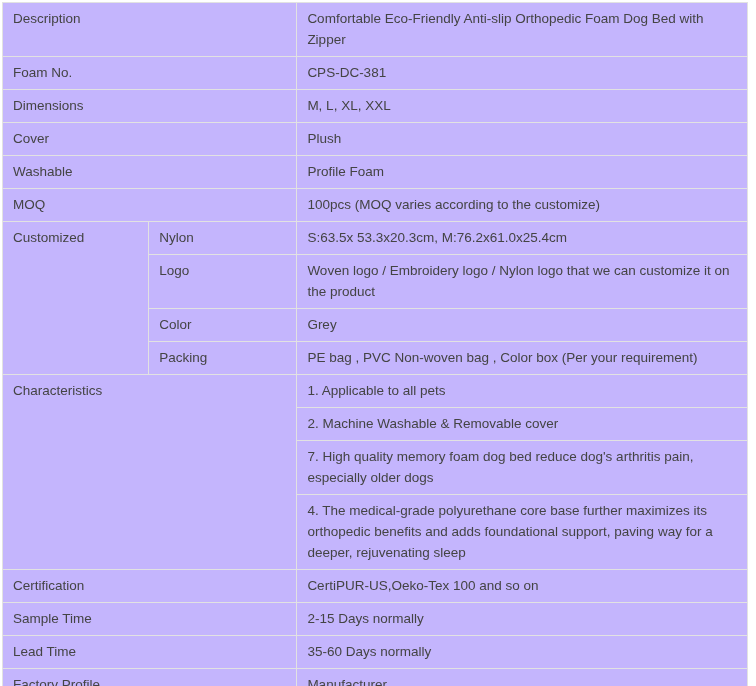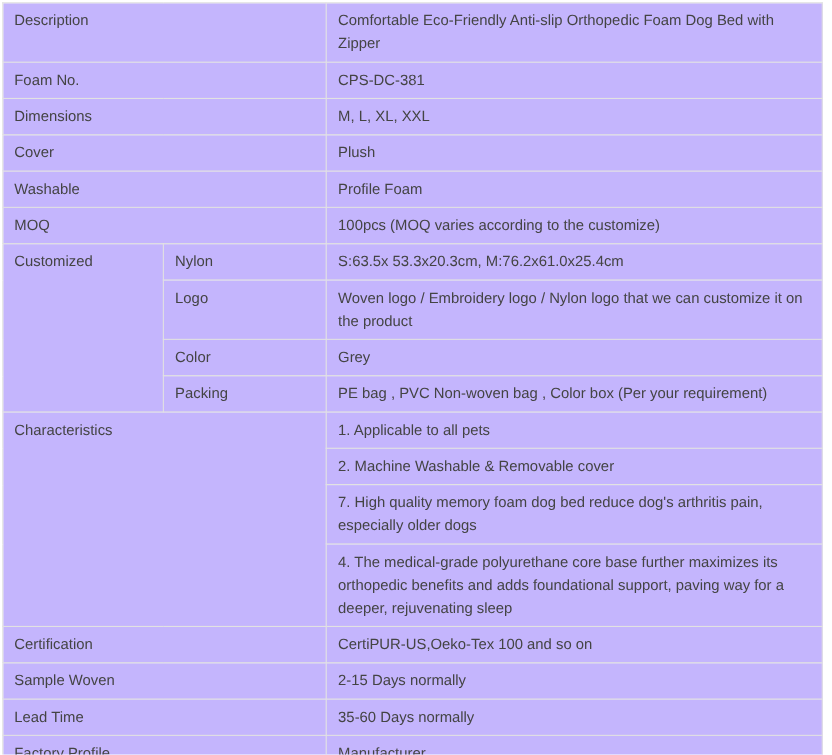--- a/index.html
+++ b/index.html
@@ -119,21 +119,21 @@
       </tr>
       <tr>
         <td>4. The medical-grade polyurethane core base further maximizes its orthopedic benefits and adds foundational support, paving way for a deeper, rejuvenating sleep</td>
       </tr>
 
       <tr>
         <td colspan="2" class="label-wide">Certification</td>
         <td>CertiPUR-US,Oeko-Tex 100 and so on</td>
       </tr>
       <tr>
-        <td colspan="2" class="label-wide">Sample Woven</td>
+        <td colspan="2" class="label-wide">Sample Time</td>
         <td>2-15 Days normally</td>
       </tr>
       <tr>
         <td colspan="2" class="label-wide">Lead Time</td>
         <td>35-60 Days normally</td>
       </tr>
       <tr>
         <td colspan="2" class="label-wide">Factory Profile</td>
         <td>Manufacturer</td>
       </tr>

